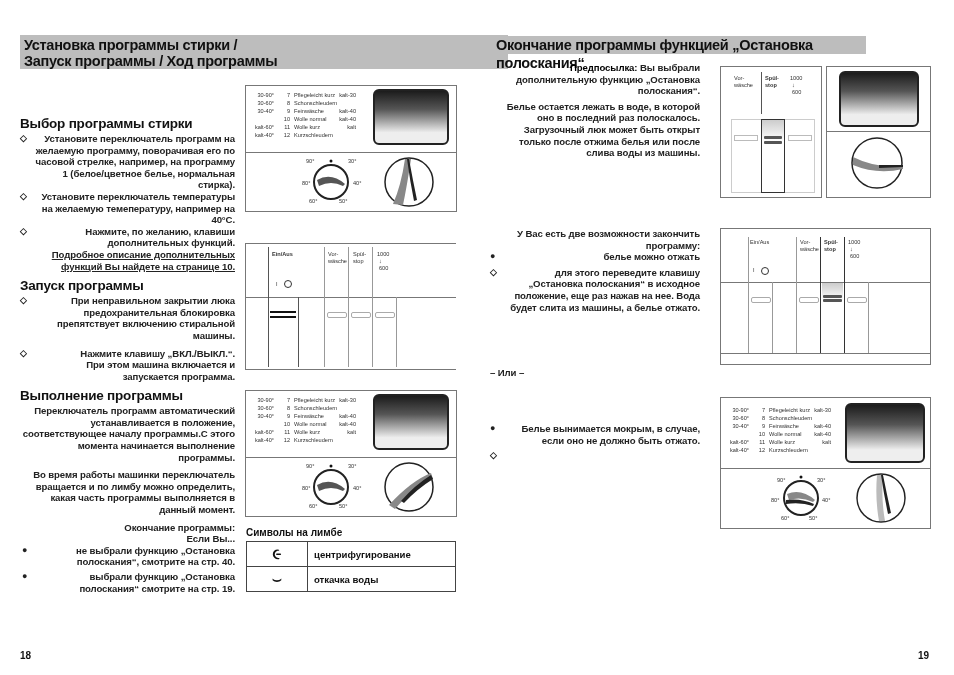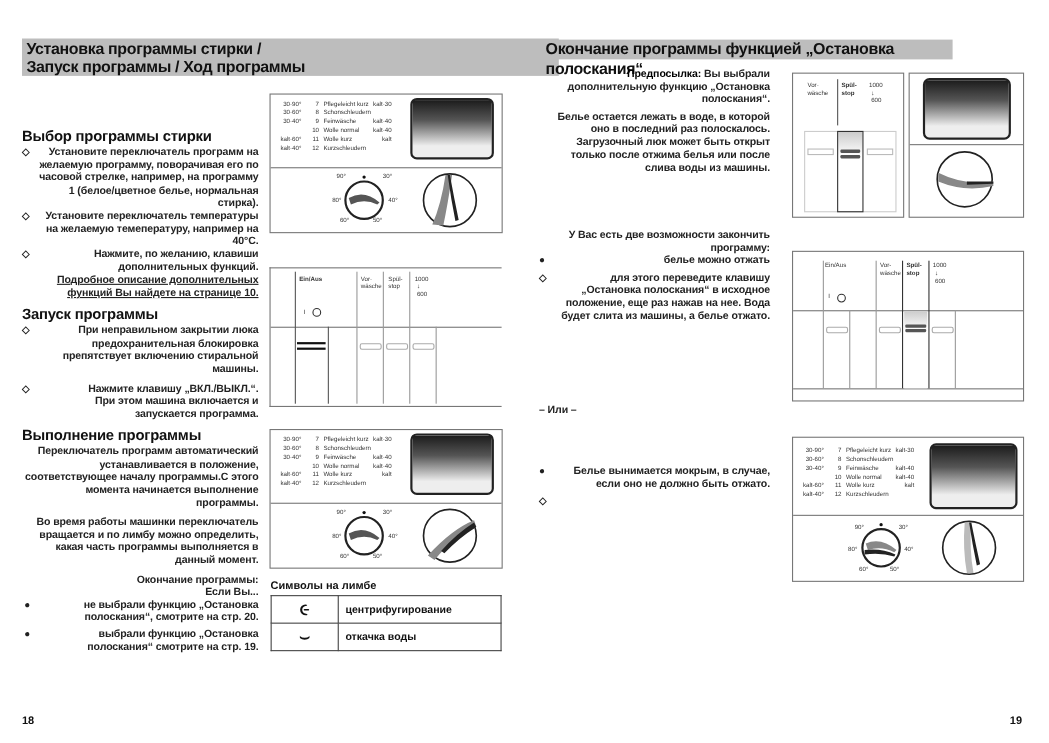--- a/index.html
+++ b/index.html
@@ -53,21 +53,21 @@
   </div>
 
   <div class="h2" style="margin-top:6px;">Выполнение программы</div>
   <div class="txt" style="margin-top:2px;">
     <p>Переключатель программ автоматический устанавливается в положение, соответствующее началу программы.С этого момента начинается выполнение программы.</p>
     <div class="gap"></div>
     <p>Во время работы машинки переключатель вращается и по лимбу можно определить, какая часть программы выполняется в данный момент.</p>
     <div class="gap"></div>
     <p>Окончание программы:</p>
     <p>Если Вы...</p>
-    <div class="item" style="padding-left:12px;margin-left:2px;"><span class="b">●</span><span>не выбрали функцию „Остановка полоскания“, смотрите на стр. 20.</span></div>
+    <div class="item" style="padding-left:12px;margin-left:2px;"><span class="b">●</span><span>не выбрали функцию „Остановка полоскания“, смотрите на стр. 40.</span></div>
     <div style="height:3px"></div>
     <div class="item" style="padding-left:12px;margin-left:2px;"><span class="b">●</span><span>выбрали функцию „Остановка полоскания“ смотрите на стр. 19.</span></div>
   </div>
 </div>
 
 <div class="abs panel" style="left:245px;top:85px;width:210px;height:125px;">
   <div class="abs prog-list" style="left:2px;top:5px;" id="plist1">
       <div class="row">
         <span class="c1">30-90°</span>
         <span class="c2">7</span>
@@ -228,21 +228,21 @@
 <div class="abs pg" style="left:20px;top:650px;">18</div>
 
 <div class="abs hdr hdr-right">Окончание программы функцией „Остановка полоскания“</div>
 
 <div class="abs txt" style="left:490px;top:62px;width:210px;">
   <p><span style="font-weight:bold;color:#000;">Предпосылка:</span><span> Вы выбрали дополнительную функцию „Остановка полоскания“.</span></p>
   <div style="height:4px"></div>
   <p>Белье остается лежать в воде, в которой оно в последний раз полоскалось. Загрузочный люк может быть открыт только после отжима белья или после слива воды из машины.</p>
 </div>
 
-<div class="abs txt" style="left:490px;top:208px;width:210px;">
+<div class="abs txt" style="left:490px;top:228px;width:210px;">
   <p>У Вас есть две возможности закончить программу:</p>
   <div class="item"><span class="b">●</span><span>белье можно отжать</span></div>
   <div style="height:4px"></div>
   <div class="item"><span class="b">◇</span><span>для этого переведите клавишу „Остановка полоскания“ в исходное положение, еще раз нажав на нее. Вода будет слита из машины, а белье отжато.</span></div>
 </div>
 
 <div class="abs txt" style="left:490px;top:367px;">– Или –</div>
 
 <div class="abs txt" style="left:490px;top:423px;width:210px;">
   <div class="item"><span class="b">●</span><span>Белье вынимается мокрым, в случае, если оно не должно быть отжато.</span></div>

